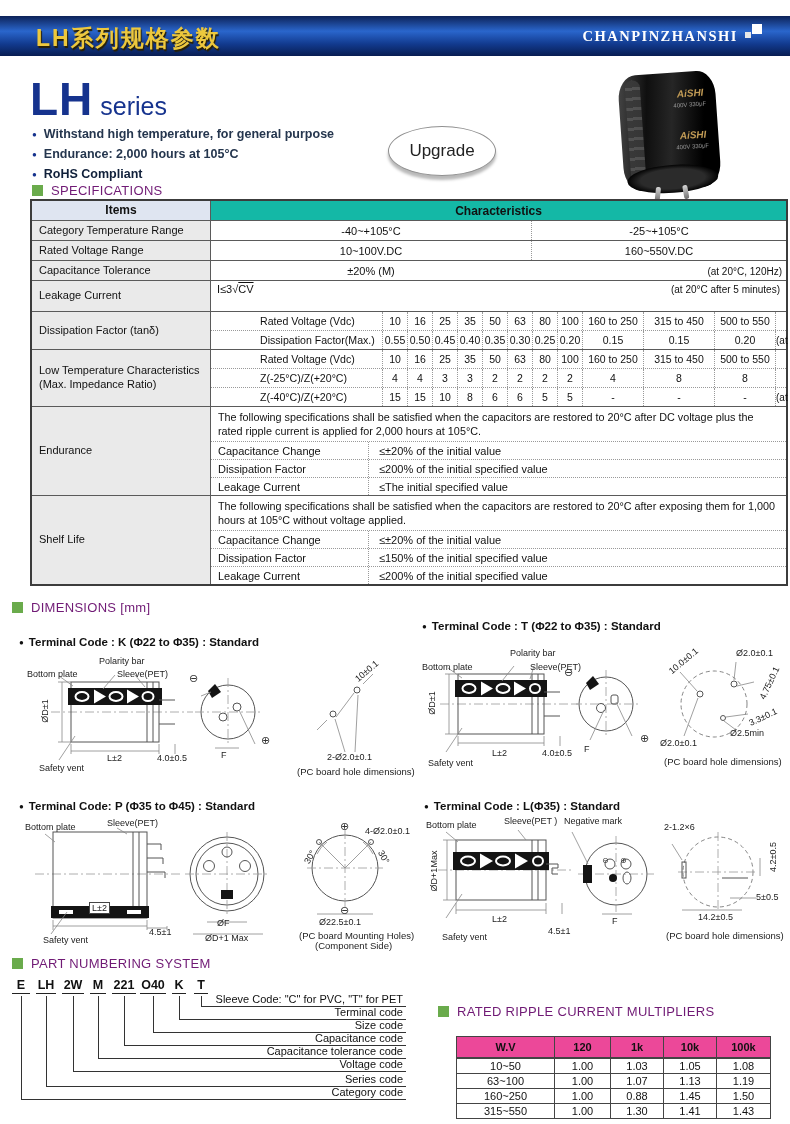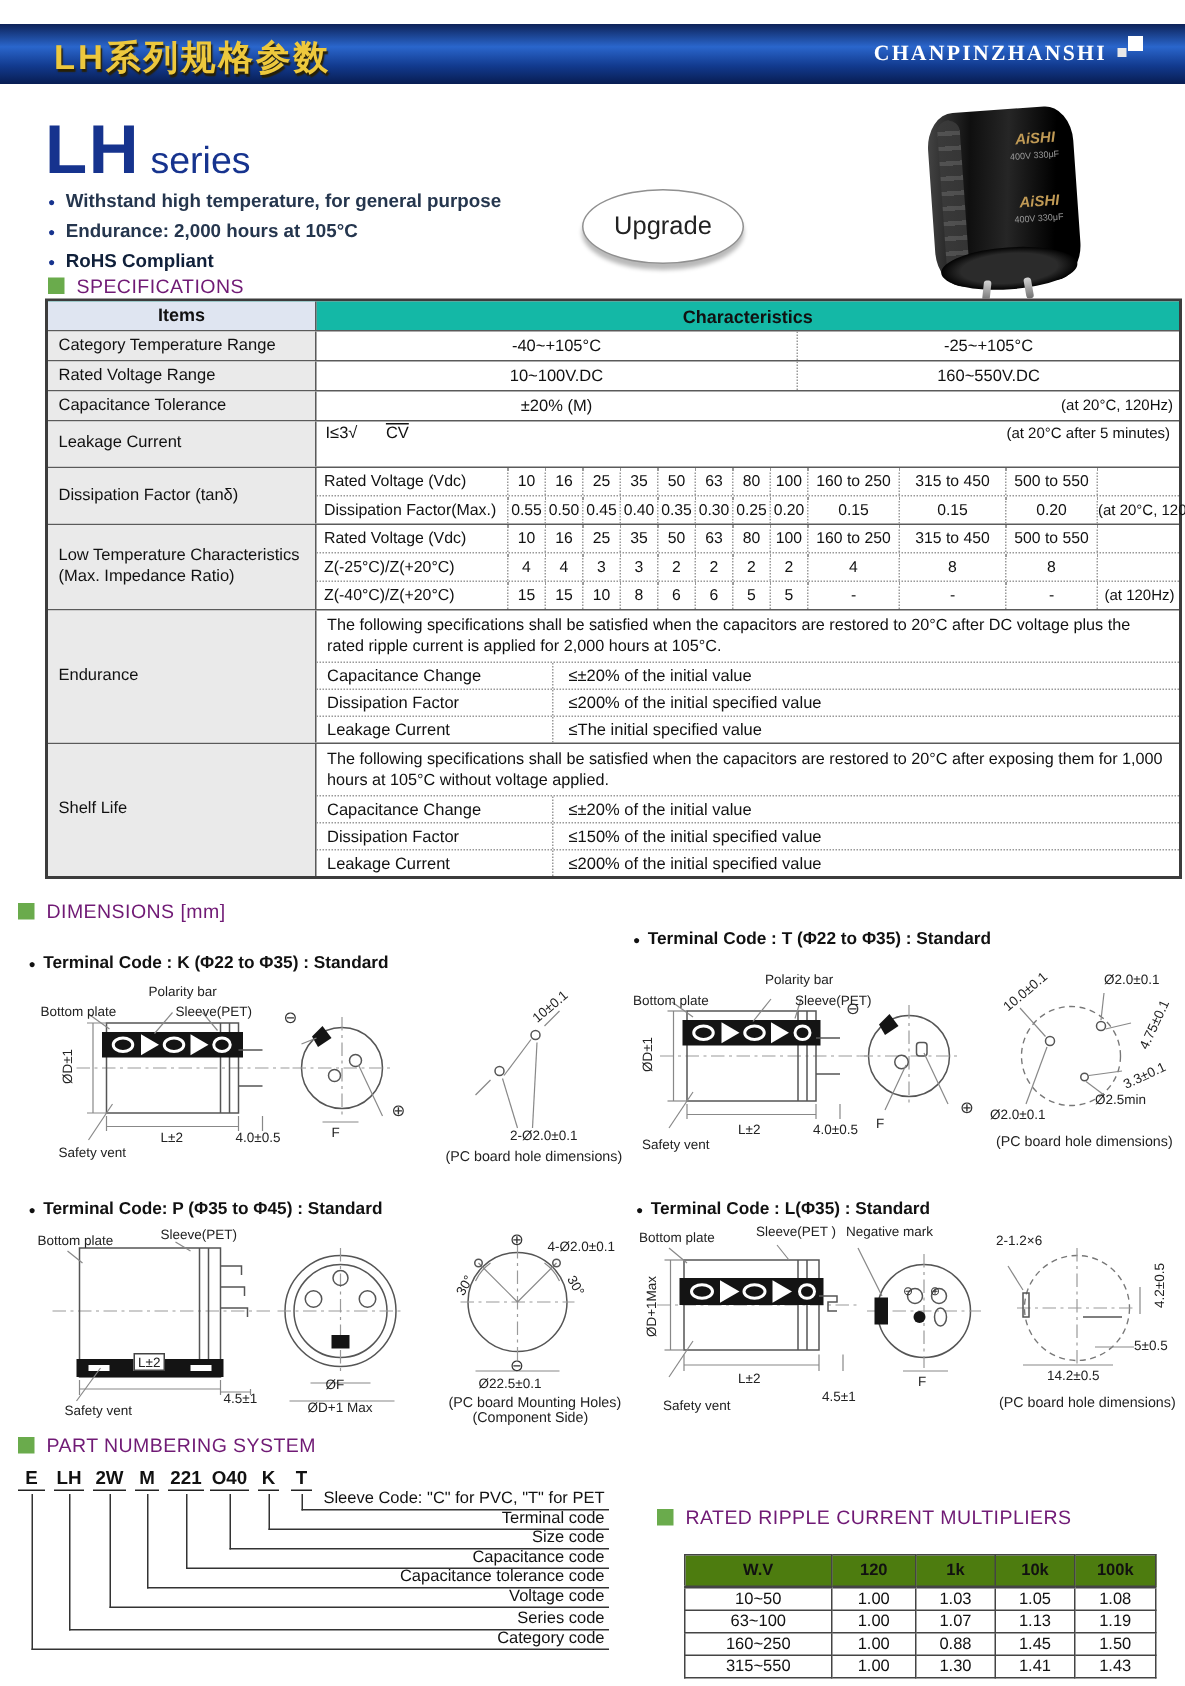--- a/index.html
+++ b/index.html
@@ -58,24 +58,24 @@
   .head .cc{justify-content:center;font-weight:bold;font-size:12px;}
   .r19{min-height:19px;} .r30{min-height:30px;}
   .half-l{flex:0 0 320px;align-self:stretch;display:flex;align-items:center;justify-content:center;
     border-right:1px dotted #999;}
   .half-r{flex:1;align-self:stretch;display:flex;align-items:center;justify-content:center;}
   .tol-val{flex:0 0 320px;text-align:center;}
   .note-r{position:absolute;right:4px;top:50%;transform:translateY(-50%);font-size:10px;white-space:nowrap;}
   .leak{display:block;padding:2px 6px 3px 6px;}
   .lk-top{position:relative;height:14px;}
   .lk-note{position:absolute;right:0;top:1px;font-size:10px;}
-  .ovl{text-decoration:overline;margin-left:19px;}
+  .ovl{text-decoration:overline;}
   .lk-desc{font-size:10.6px;margin-top:1px;}
   .sub{flex:1;display:flex;flex-direction:column;min-width:0;}
-  .vrow{display:flex;min-height:18px;border-top:1px dotted #999;}
+  .vrow{display:flex;min-height:18px;border-top:1px dotted #999;padding-left:44px;}
   .sub .vrow:first-child{border-top:none;}
   .cl{flex:0 0 122px;padding-left:5px;border-right:1px dotted #999;display:flex;align-items:center;font-size:10.6px;}
   .cn{flex:0 0 24px;border-right:1px dotted #999;display:flex;align-items:center;justify-content:center;font-size:10.5px;}
   .cwa{flex:0 0 60px;border-right:1px dotted #999;display:flex;align-items:center;justify-content:center;font-size:10.5px;}
   .cwb{flex:0 0 70px;border-right:1px dotted #999;display:flex;align-items:center;justify-content:center;font-size:10.5px;}
   .cwc{flex:0 0 60px;border-right:1px dotted #999;display:flex;align-items:center;justify-content:center;font-size:10.5px;}
   .cnote{flex:1;display:flex;align-items:center;justify-content:flex-end;padding-right:3px;font-size:10px;white-space:nowrap;}
   .eb{flex:1;display:flex;flex-direction:column;min-width:0;}
   .edesc{padding:3px 7px;line-height:1.3;border-bottom:1px dotted #999;font-size:10.8px;}
   .erow{display:flex;min-height:17px;align-items:stretch;}
@@ -107,21 +107,21 @@
   .pn-code{position:absolute;top:22px;text-align:center;font-weight:bold;font-size:12.5px;
     border-bottom:1.5px solid #222;padding-bottom:1px;}
   .conn{position:absolute;border-left:1px solid #333;border-bottom:1px solid #333;}
   .conn span{position:absolute;right:3px;bottom:1px;font-size:11px;white-space:nowrap;color:#111;}
 
   
   .ripple-sub{position:absolute;left:456px;top:1020px;font-size:12px;color:#14243c;}
   .ripple-sub .hz{font-size:10.5px;margin-left:8px;}
   .rip-table{position:absolute;left:456px;top:1036px;border-collapse:collapse;font-size:11px;}
   .rip-table th,.rip-table td{border:1px solid #444;text-align:center;padding:0;}
-  .rip-table th{background:#4d7c0f;height:20px;font-weight:bold;border-bottom:2px solid #444;}
+  .rip-table th{background:#ec4899;height:20px;font-weight:bold;border-bottom:2px solid #444;}
   .rip-table td{height:14px;background:#fff;}
   .cw0{width:97px;} .cw1{width:55px;} .cw2{width:52px;} .cw3{width:52px;} .cw4{width:53px;}
 </style>
 </head>
 <body>
 
 <div class="page">
 
   <div class="topbar">
     <div class="topbar-title">LH系列规格参数</div>
@@ -380,21 +380,21 @@
     <span class="dl" style="left:12px;top:33px;">Bottom plate</span>
     <span class="dl" style="left:102px;top:33px;">Sleeve(PET)</span>
     <span class="dl rotl" style="left:18px;top:70px;">ØD±1</span>
     <span class="dl" style="left:92px;top:117px;">L±2</span>
     <span class="dl" style="left:24px;top:127px;">Safety vent</span>
     <span class="dl" style="left:142px;top:117px;">4.0±0.5</span>
     <span class="dl dsym" style="left:174px;top:36px;">⊖</span>
     <span class="dl dsym" style="left:246px;top:98px;">⊕</span>
     <span class="dl" style="left:206px;top:114px;">F</span>
     <span class="dl rot40" style="left:338px;top:30px;">10±0.1</span>
-    <span class="dl" style="left:312px;top:116px;margin-left:13px;">2-Ø2.0±0.1</span>
+    <span class="dl" style="left:312px;top:116px;">2-Ø2.0±0.1</span>
     <span class="dl cap2" style="left:282px;top:130px;">(PC board hole dimensions)</span>
   </div>
 
   <div class="diag" style="left:418px;top:620px;width:372px;height:176px;">
     <div class="dtitle">
         <span class="db">●</span>
         <span>Terminal Code : T (Φ22 to Φ35) : Standard</span>
       </div>
     <svg width="372" height="152" viewBox="0 0 372 152" style="position:absolute;left:0;top:22px;">
       <line class="cl1" x1="22" y1="62" x2="160" y2="62"></line>

